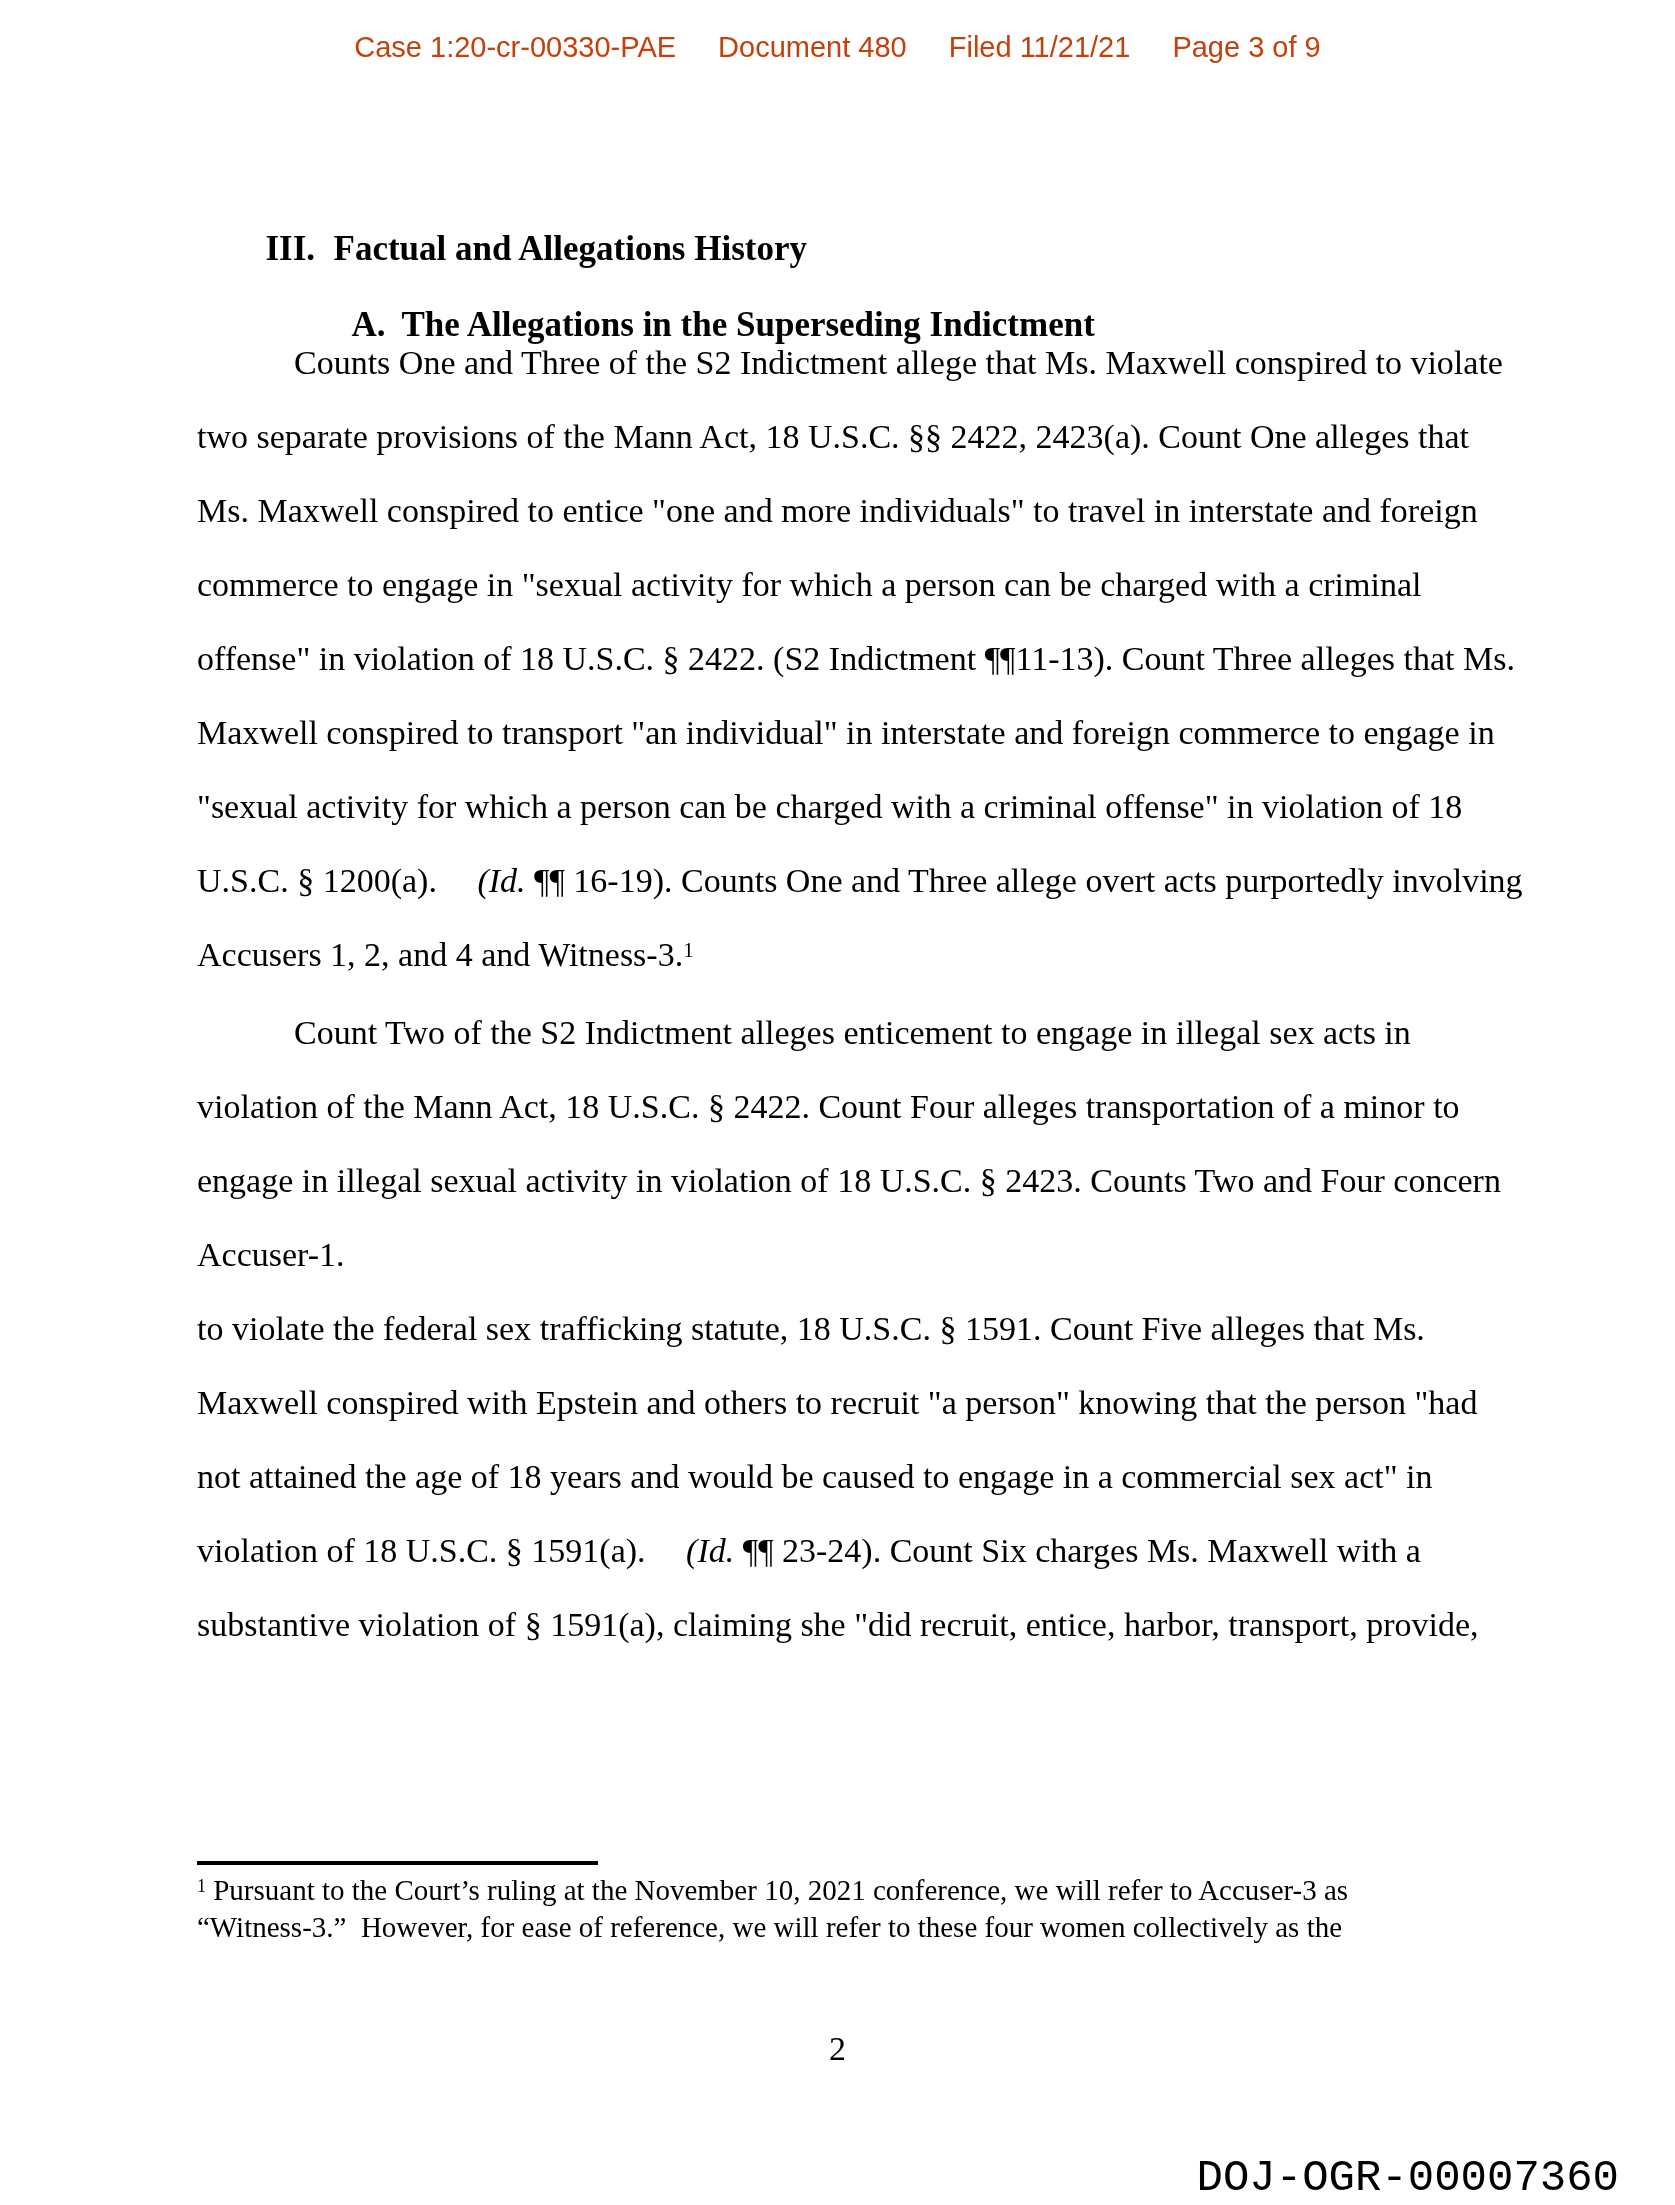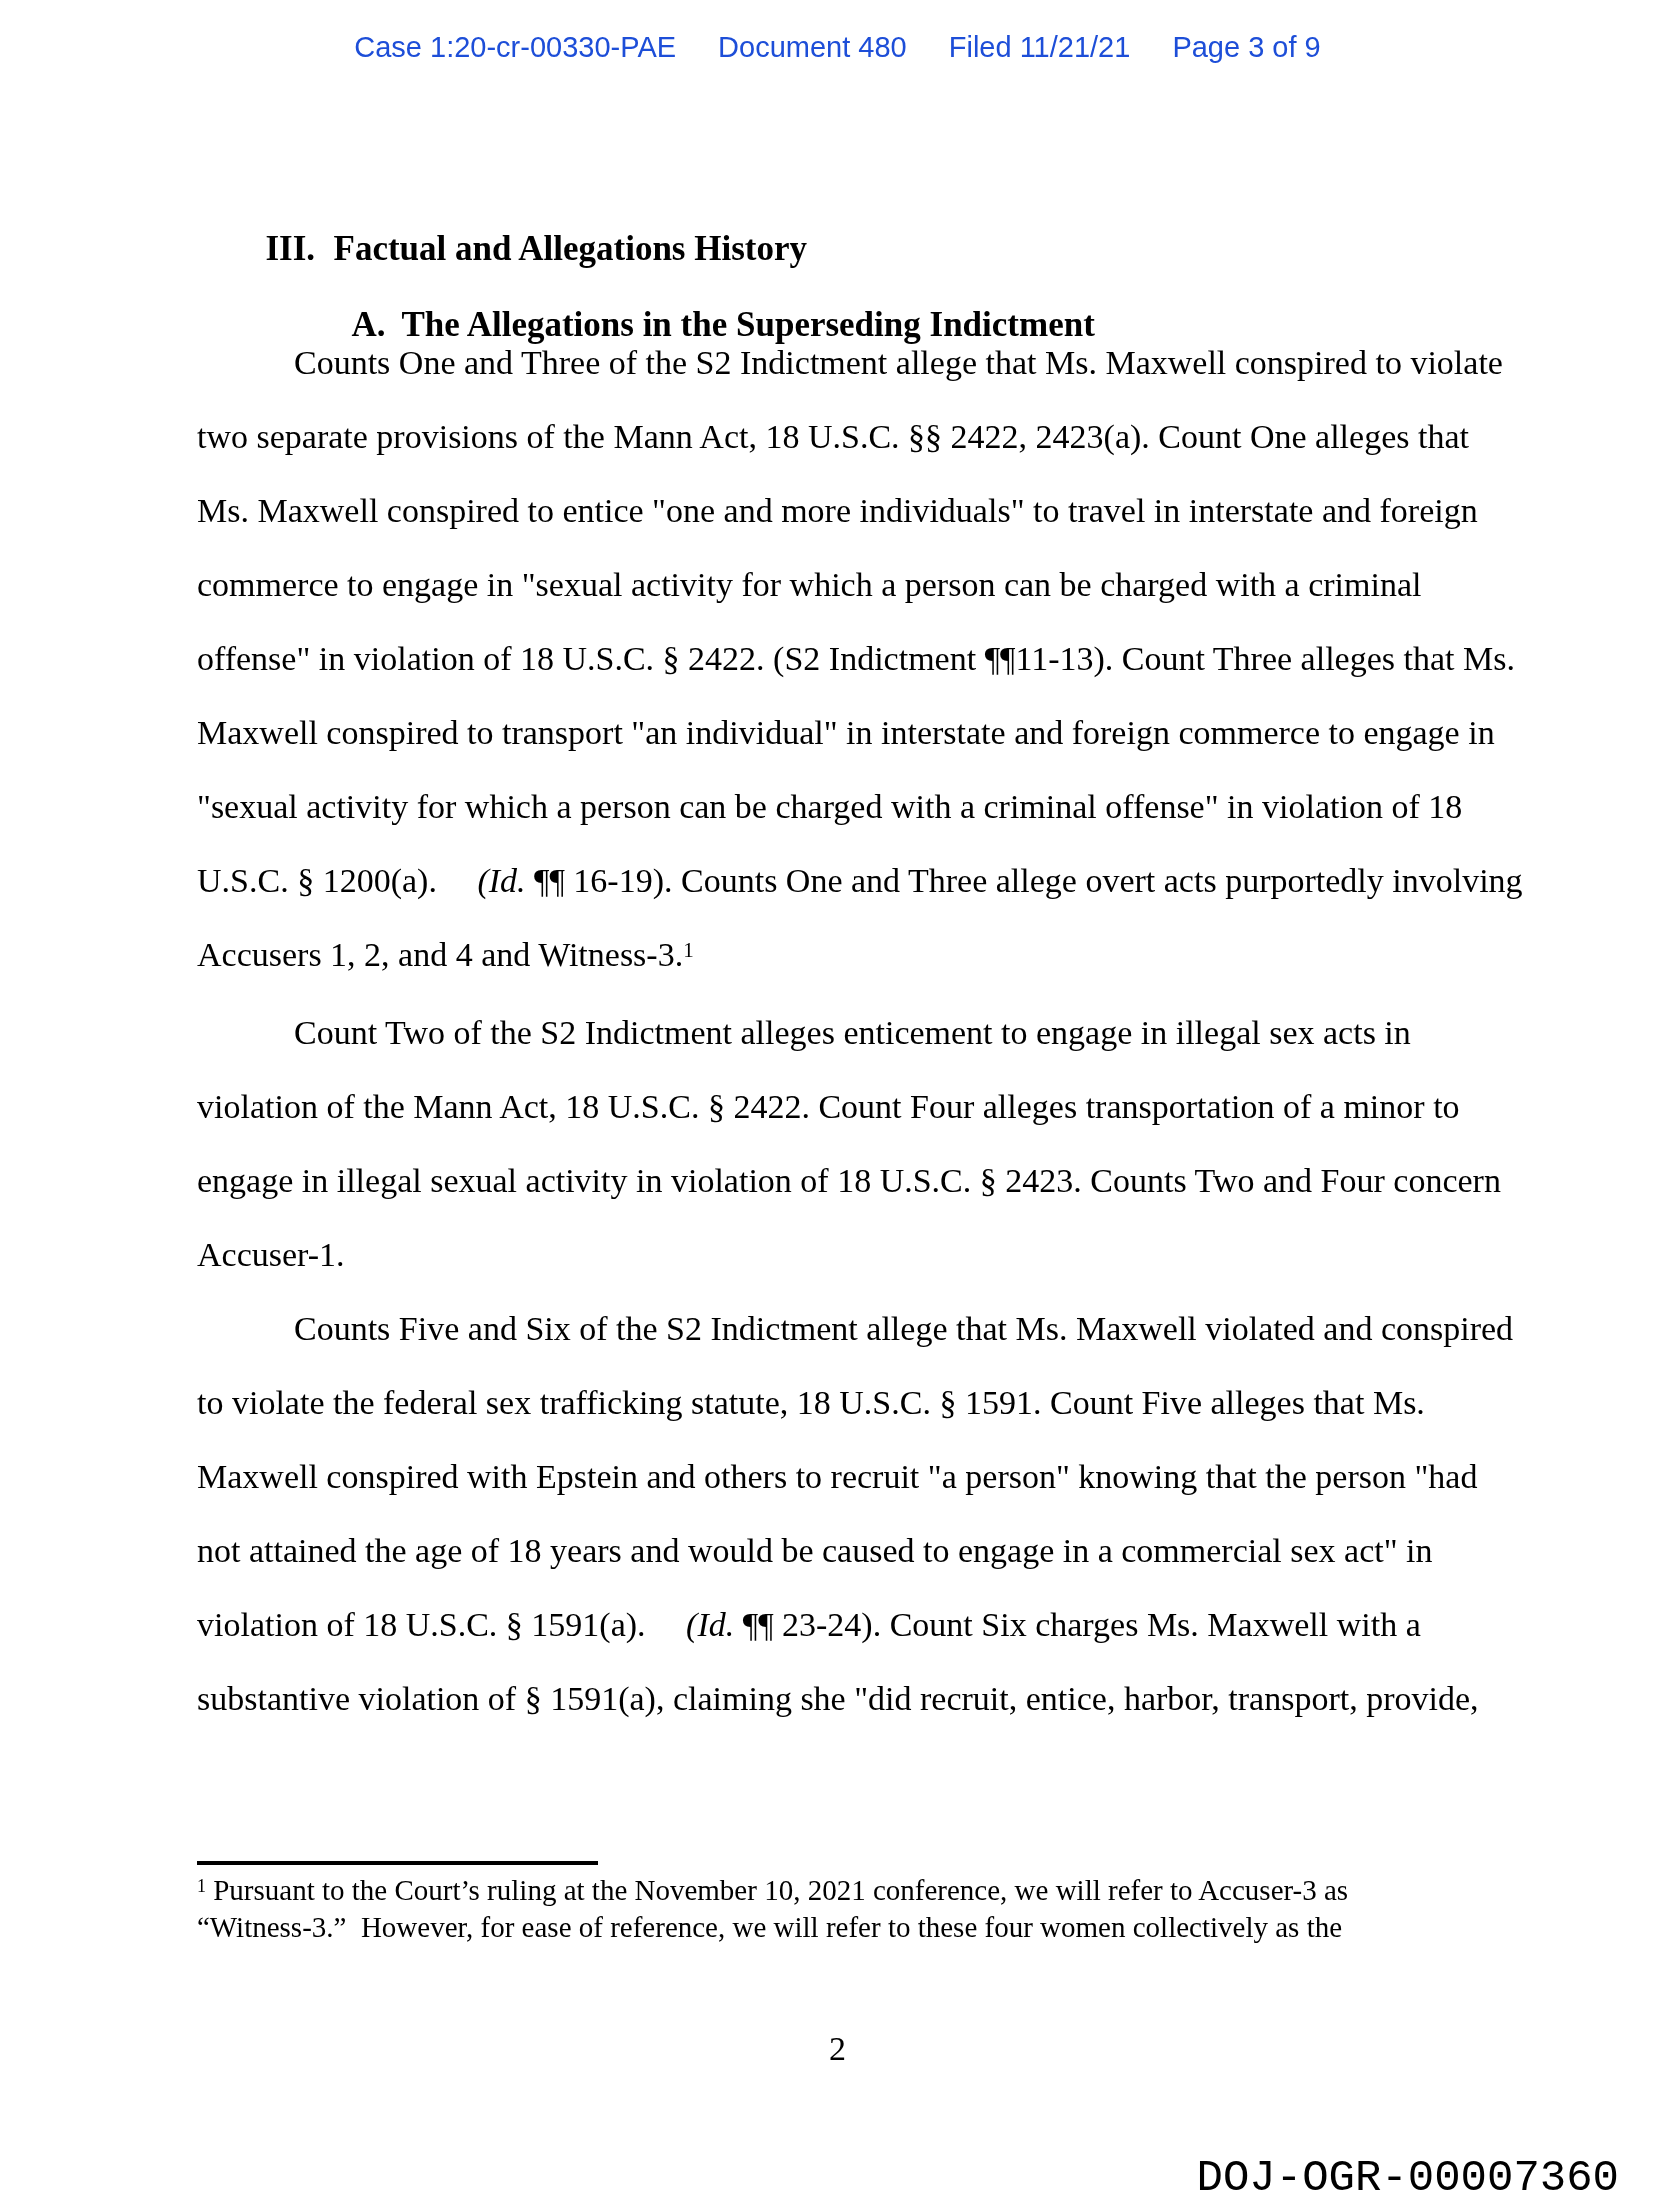--- a/index.html
+++ b/index.html
@@ -67,21 +67,21 @@
     font-family:"Liberation Mono","DejaVu Sans Mono",monospace;
     font-size:44px; line-height:1;
     white-space:pre;
   }
 </style>
 </head>
 <body>
 
 <div class="page">
 
-  <header class="stamp" id="stamp" style="color: #1d4ed8;">
+  <header class="stamp" id="stamp" style="color: #c2410c;">
     <span class="stamp-item">Case 1:20-cr-00330-PAE</span>
     <span class="stamp-item">Document 480</span>
     <span class="stamp-item">Filed 11/21/21</span>
     <span class="stamp-item">Page 3 of 9</span>
   </header>
 
   <main>
     <h1 class="h-section">
       <span class="h-num">III.</span><span class="h-title">Factual and Allegations History</span>
     </h1>
@@ -95,21 +95,20 @@
         <div class="line"><span>commerce to engage in "sexual activity for which a person can be charged with a criminal</span></div>
         <div class="line"><span>offense" in violation of 18 U.S.C. § 2422. (S2 Indictment ¶¶11-13). Count Three alleges that Ms.</span></div>
         <div class="line"><span>Maxwell conspired to transport "an individual" in interstate and foreign commerce to engage in</span></div>
         <div class="line"><span>"sexual activity for which a person can be charged with a criminal offense" in violation of 18</span></div>
         <div class="line"><span>U.S.C. § 1200(a). </span><span class="italic">(Id.</span><span> ¶¶ 16-19). Counts One and Three allege overt acts purportedly involving</span></div>
         <div class="line"><span>Accusers 1, 2, and 4 and Witness-3.</span><span class="sup">1</span></div>
         <div class="line indent"><span>Count Two of the S2 Indictment alleges enticement to engage in illegal sex acts in</span></div>
         <div class="line"><span>violation of the Mann Act, 18 U.S.C. § 2422. Count Four alleges transportation of a minor to</span></div>
         <div class="line"><span>engage in illegal sexual activity in violation of 18 U.S.C. § 2423. Counts Two and Four concern</span></div>
         <div class="line"><span>Accuser-1.</span></div>
-        <div class="line indent"><span>Counts Five and Six of the S2 Indictment allege that Ms. Maxwell violated and conspired</span></div>
         <div class="line"><span>to violate the federal sex trafficking statute, 18 U.S.C. § 1591. Count Five alleges that Ms.</span></div>
         <div class="line"><span>Maxwell conspired with Epstein and others to recruit "a person" knowing that the person "had</span></div>
         <div class="line"><span>not attained the age of 18 years and would be caused to engage in a commercial sex act" in</span></div>
         <div class="line"><span>violation of 18 U.S.C. § 1591(a). </span><span class="italic">(Id.</span><span> ¶¶ 23-24). Count Six charges Ms. Maxwell with a</span></div>
         <div class="line"><span>substantive violation of § 1591(a), claiming she "did recruit, entice, harbor, transport, provide,</span></div>
       </div>
   </main>
 
   <div class="footnote">
     <div class="fn-rule"></div>

